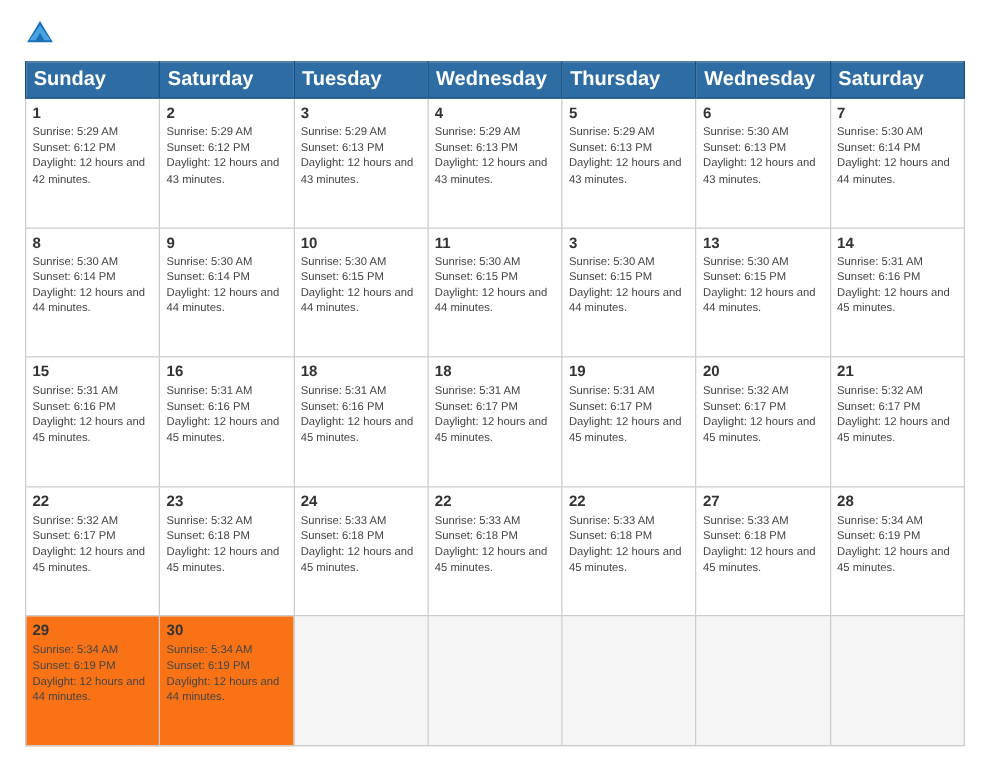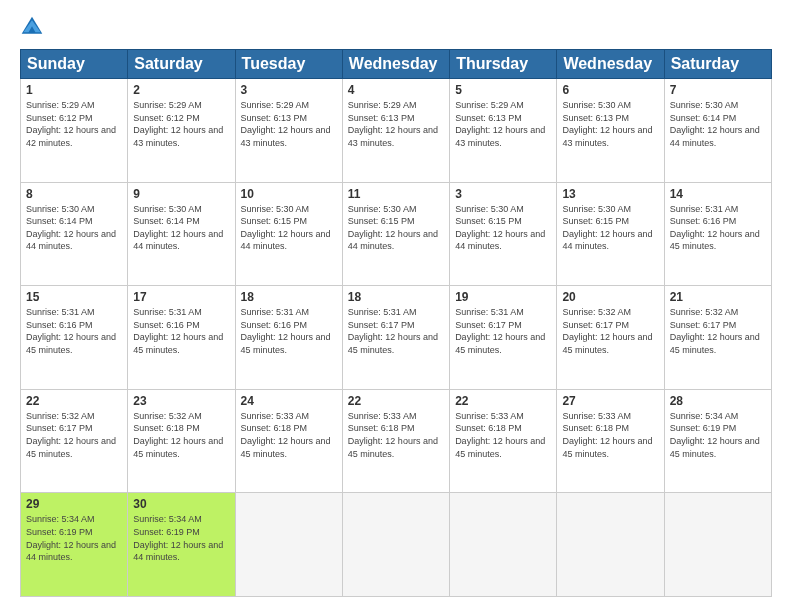--- a/index.html
+++ b/index.html
@@ -83,21 +83,21 @@
       color: #333;
       background: #fff;
     }
     .calendar td.empty {
       background: #f5f5f5;
     }
     .calendar tr:last-child td {
       background: #f5f5f5;
     }
     .calendar tr:last-child td.has-data {
-      background: #bef264;
+      background: #f97316;
     }
     .day-num {
       font-size: 12px;
       font-weight: bold;
       color: #333;
       display: block;
       margin-bottom: 2px;
     }
     .day-info {
       font-size: 9px;
@@ -199,21 +199,21 @@
         <span class="day-num">14</span>
         <span class="day-info">Sunrise: 5:31 AM<br>Sunset: 6:16 PM<br>Daylight: 12 hours and 45 minutes.</span>
       </td>
         </tr>
         <tr>
           <td class="has-data">
         <span class="day-num">15</span>
         <span class="day-info">Sunrise: 5:31 AM<br>Sunset: 6:16 PM<br>Daylight: 12 hours and 45 minutes.</span>
       </td>
           <td class="has-data">
-        <span class="day-num">17</span>
+        <span class="day-num">16</span>
         <span class="day-info">Sunrise: 5:31 AM<br>Sunset: 6:16 PM<br>Daylight: 12 hours and 45 minutes.</span>
       </td>
           <td class="has-data">
         <span class="day-num">18</span>
         <span class="day-info">Sunrise: 5:31 AM<br>Sunset: 6:16 PM<br>Daylight: 12 hours and 45 minutes.</span>
       </td>
           <td class="has-data">
         <span class="day-num">18</span>
         <span class="day-info">Sunrise: 5:31 AM<br>Sunset: 6:17 PM<br>Daylight: 12 hours and 45 minutes.</span>
       </td>

